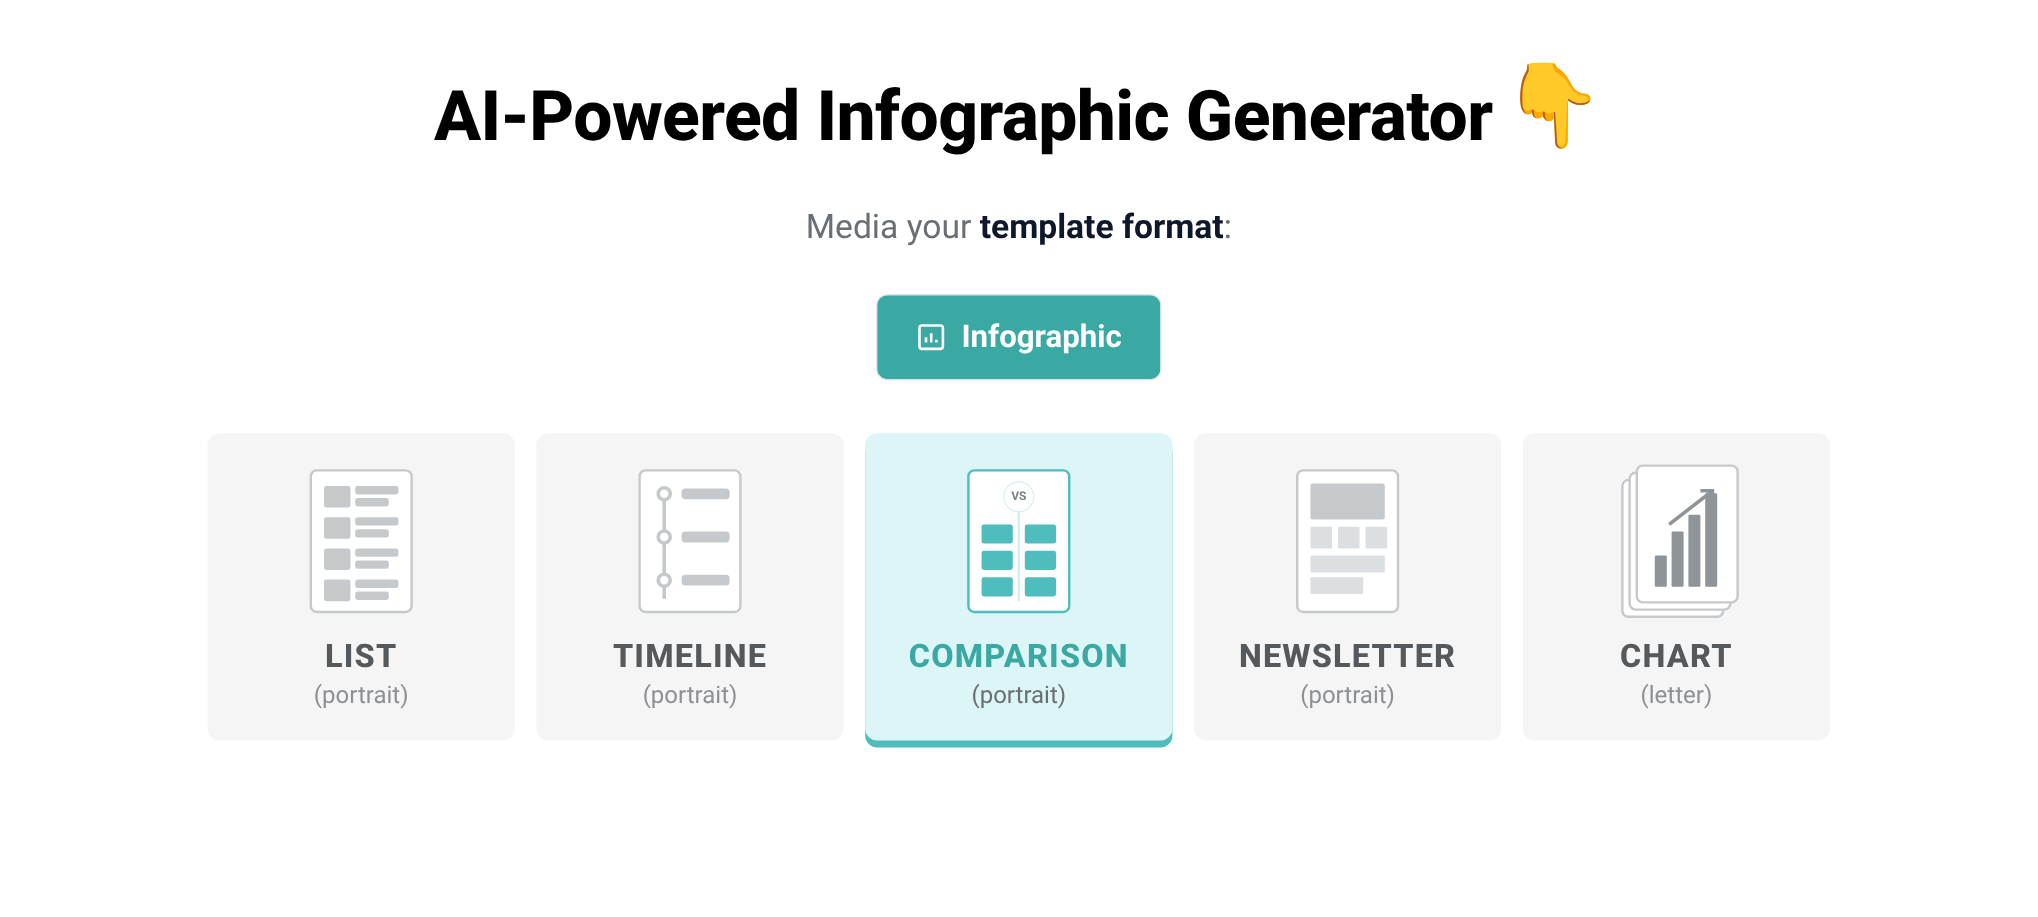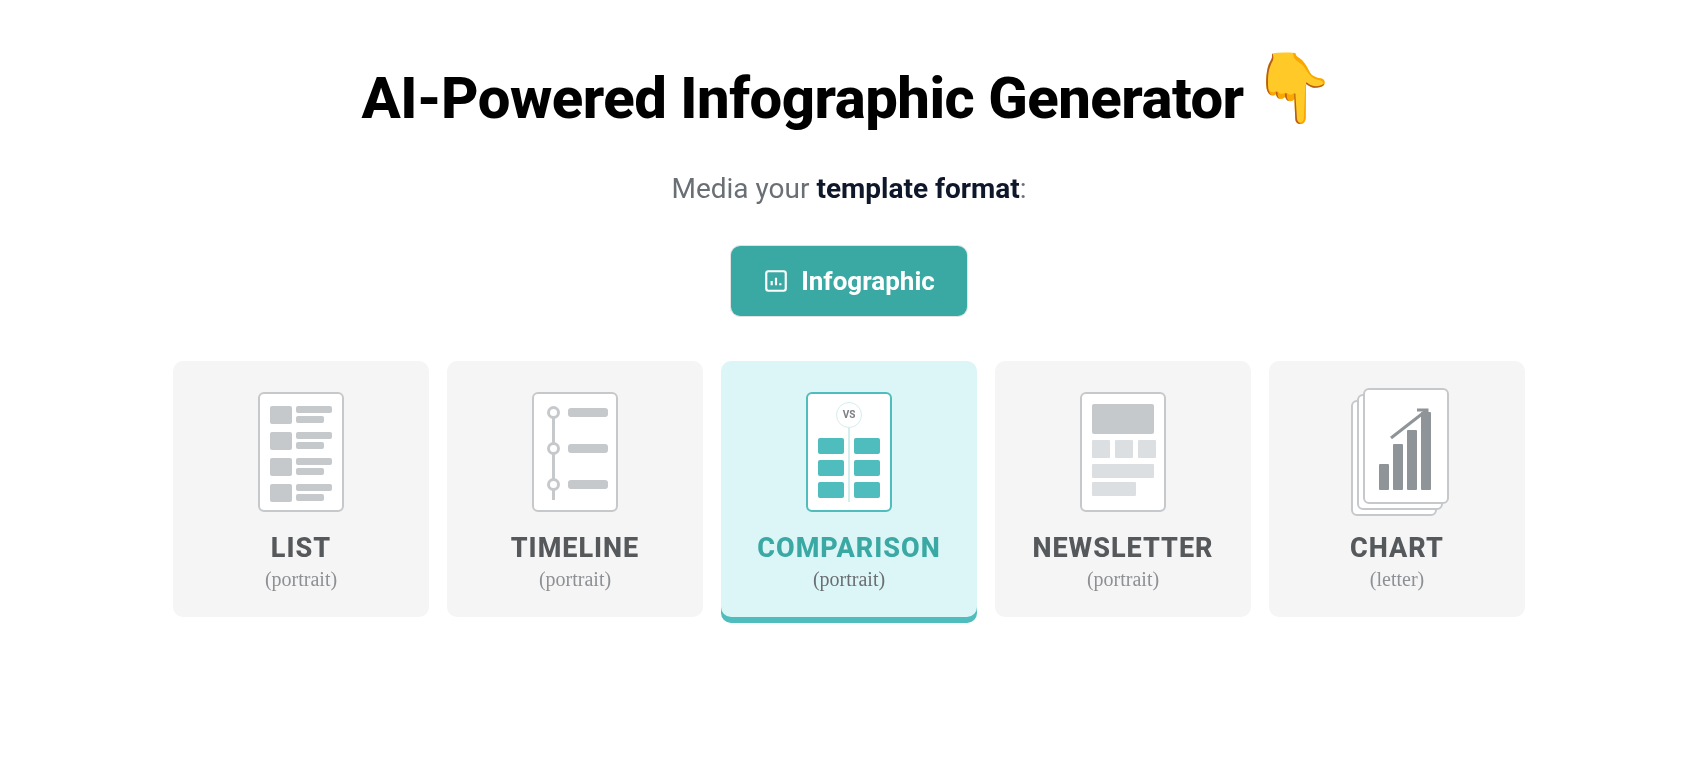--- a/index.html
+++ b/index.html
@@ -103,21 +103,20 @@
     font-size: 27px;
     font-weight: 800;
     letter-spacing: 1px;
     color: #56595c;
   }
   .card.selected .card-title { color: #3aa9a4; }
   .card-sub {
     font-size: 20px;
     color: #8d9094;
     margin-top: 4px;
-    font-family: Liberation Serif, serif;
   }
   .card.selected .card-sub { color: #6a6f73; }
 
   
   .thumb-page {
     width: 86px;
     height: 120px;
     border: 2px solid #c6c9cc;
     border-radius: 6px;
     background: #ffffff;

